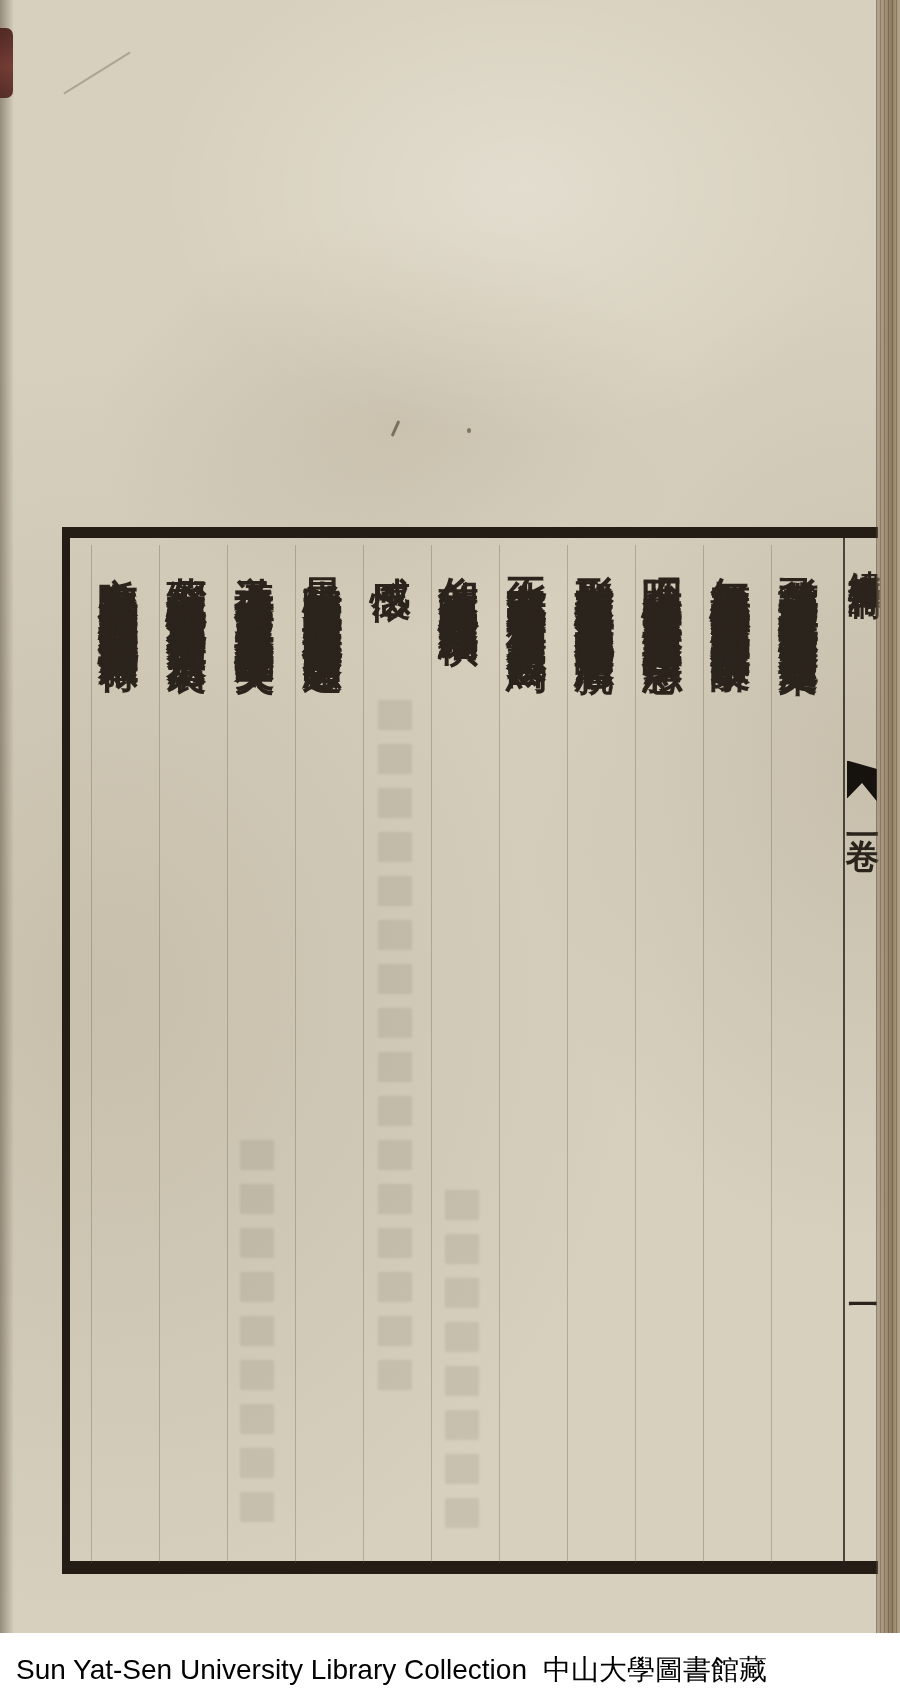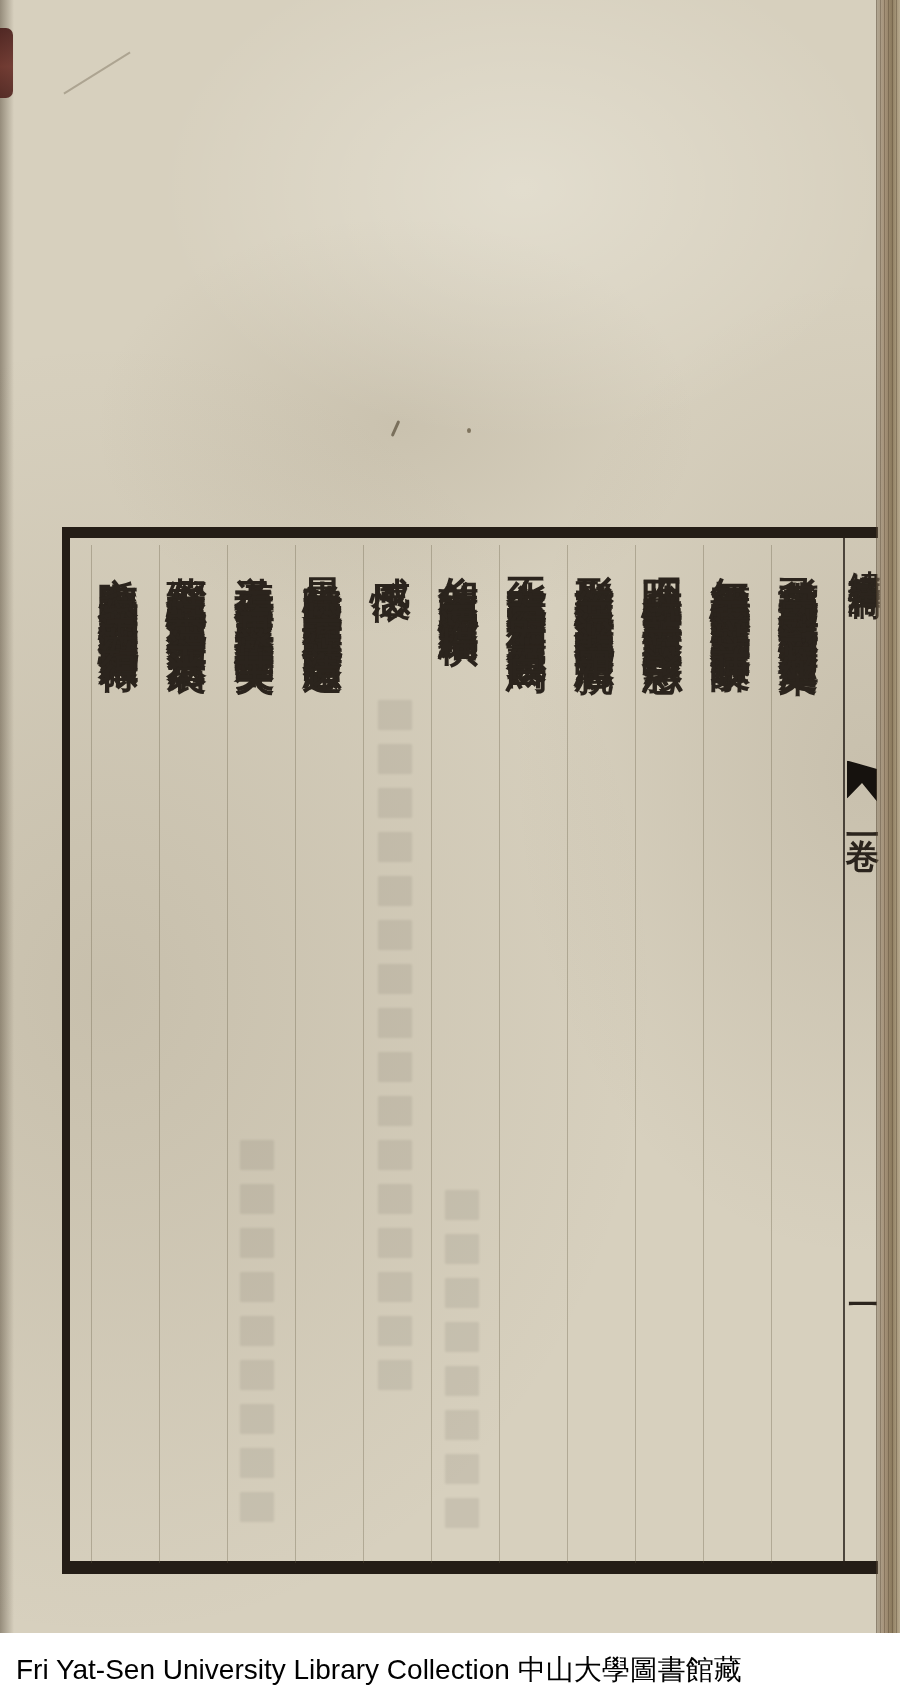--- a/index.html
+++ b/index.html
@@ -52,21 +52,21 @@
     writing-mode:vertical-rl;text-orientation:upright;font-size:30px;font-weight:600;color:#2b241d;}
   
   .page-edge{position:absolute;left:876px;top:0;width:24px;height:1633px;
     background:
       repeating-linear-gradient(90deg, rgba(62,47,30,.30) 0 1px, rgba(0,0,0,0) 1px 4px),
       linear-gradient(90deg, rgba(92,76,54,.30), #a6937a 35%, #8d7c5f 65%, #b7a98d);}
   
   .caption-bar{position:absolute;left:0;top:1633px;width:900px;height:74px;background:#ffffff;}
   .caption-text{position:absolute;left:16px;top:0;height:74px;line-height:74px;
     font-family:"Liberation Sans","DejaVu Sans",sans-serif;font-size:28px;color:#000;}
-  .caption-text .zh{margin-left:8px;text-align:center;}
+  .caption-text .zh{margin-left:16px;text-align:center;}
 </style>
 </head>
 <body>
 
 <div class="seal-mark"></div>
 <div class="crease-1"></div>
 <div class="crack-mark"></div>
 <div class="speck"></div>
 <div class="ghost ghost-a"></div>
 <div class="ghost ghost-b"></div>
@@ -89,15 +89,15 @@
 
 <div class="banxin-title">繡梅書屋詩稿</div>
 <div class="fishtail"></div>
 <div class="banxin-juan">卷一</div>
 <div class="banxin-page">一</div>
 
 <div class="page-edge"></div>
 
 <div class="caption-bar">
   <div class="caption-text">
-    <span>Fri Yat-Sen University Library Collection</span><span class="zh">中山大學圖書館藏</span>
+    <span>Sun Yat-Sen University Library Collection</span><span class="zh">中山大學圖書館藏</span>
   </div>
 </div>
 
 </body></html>

